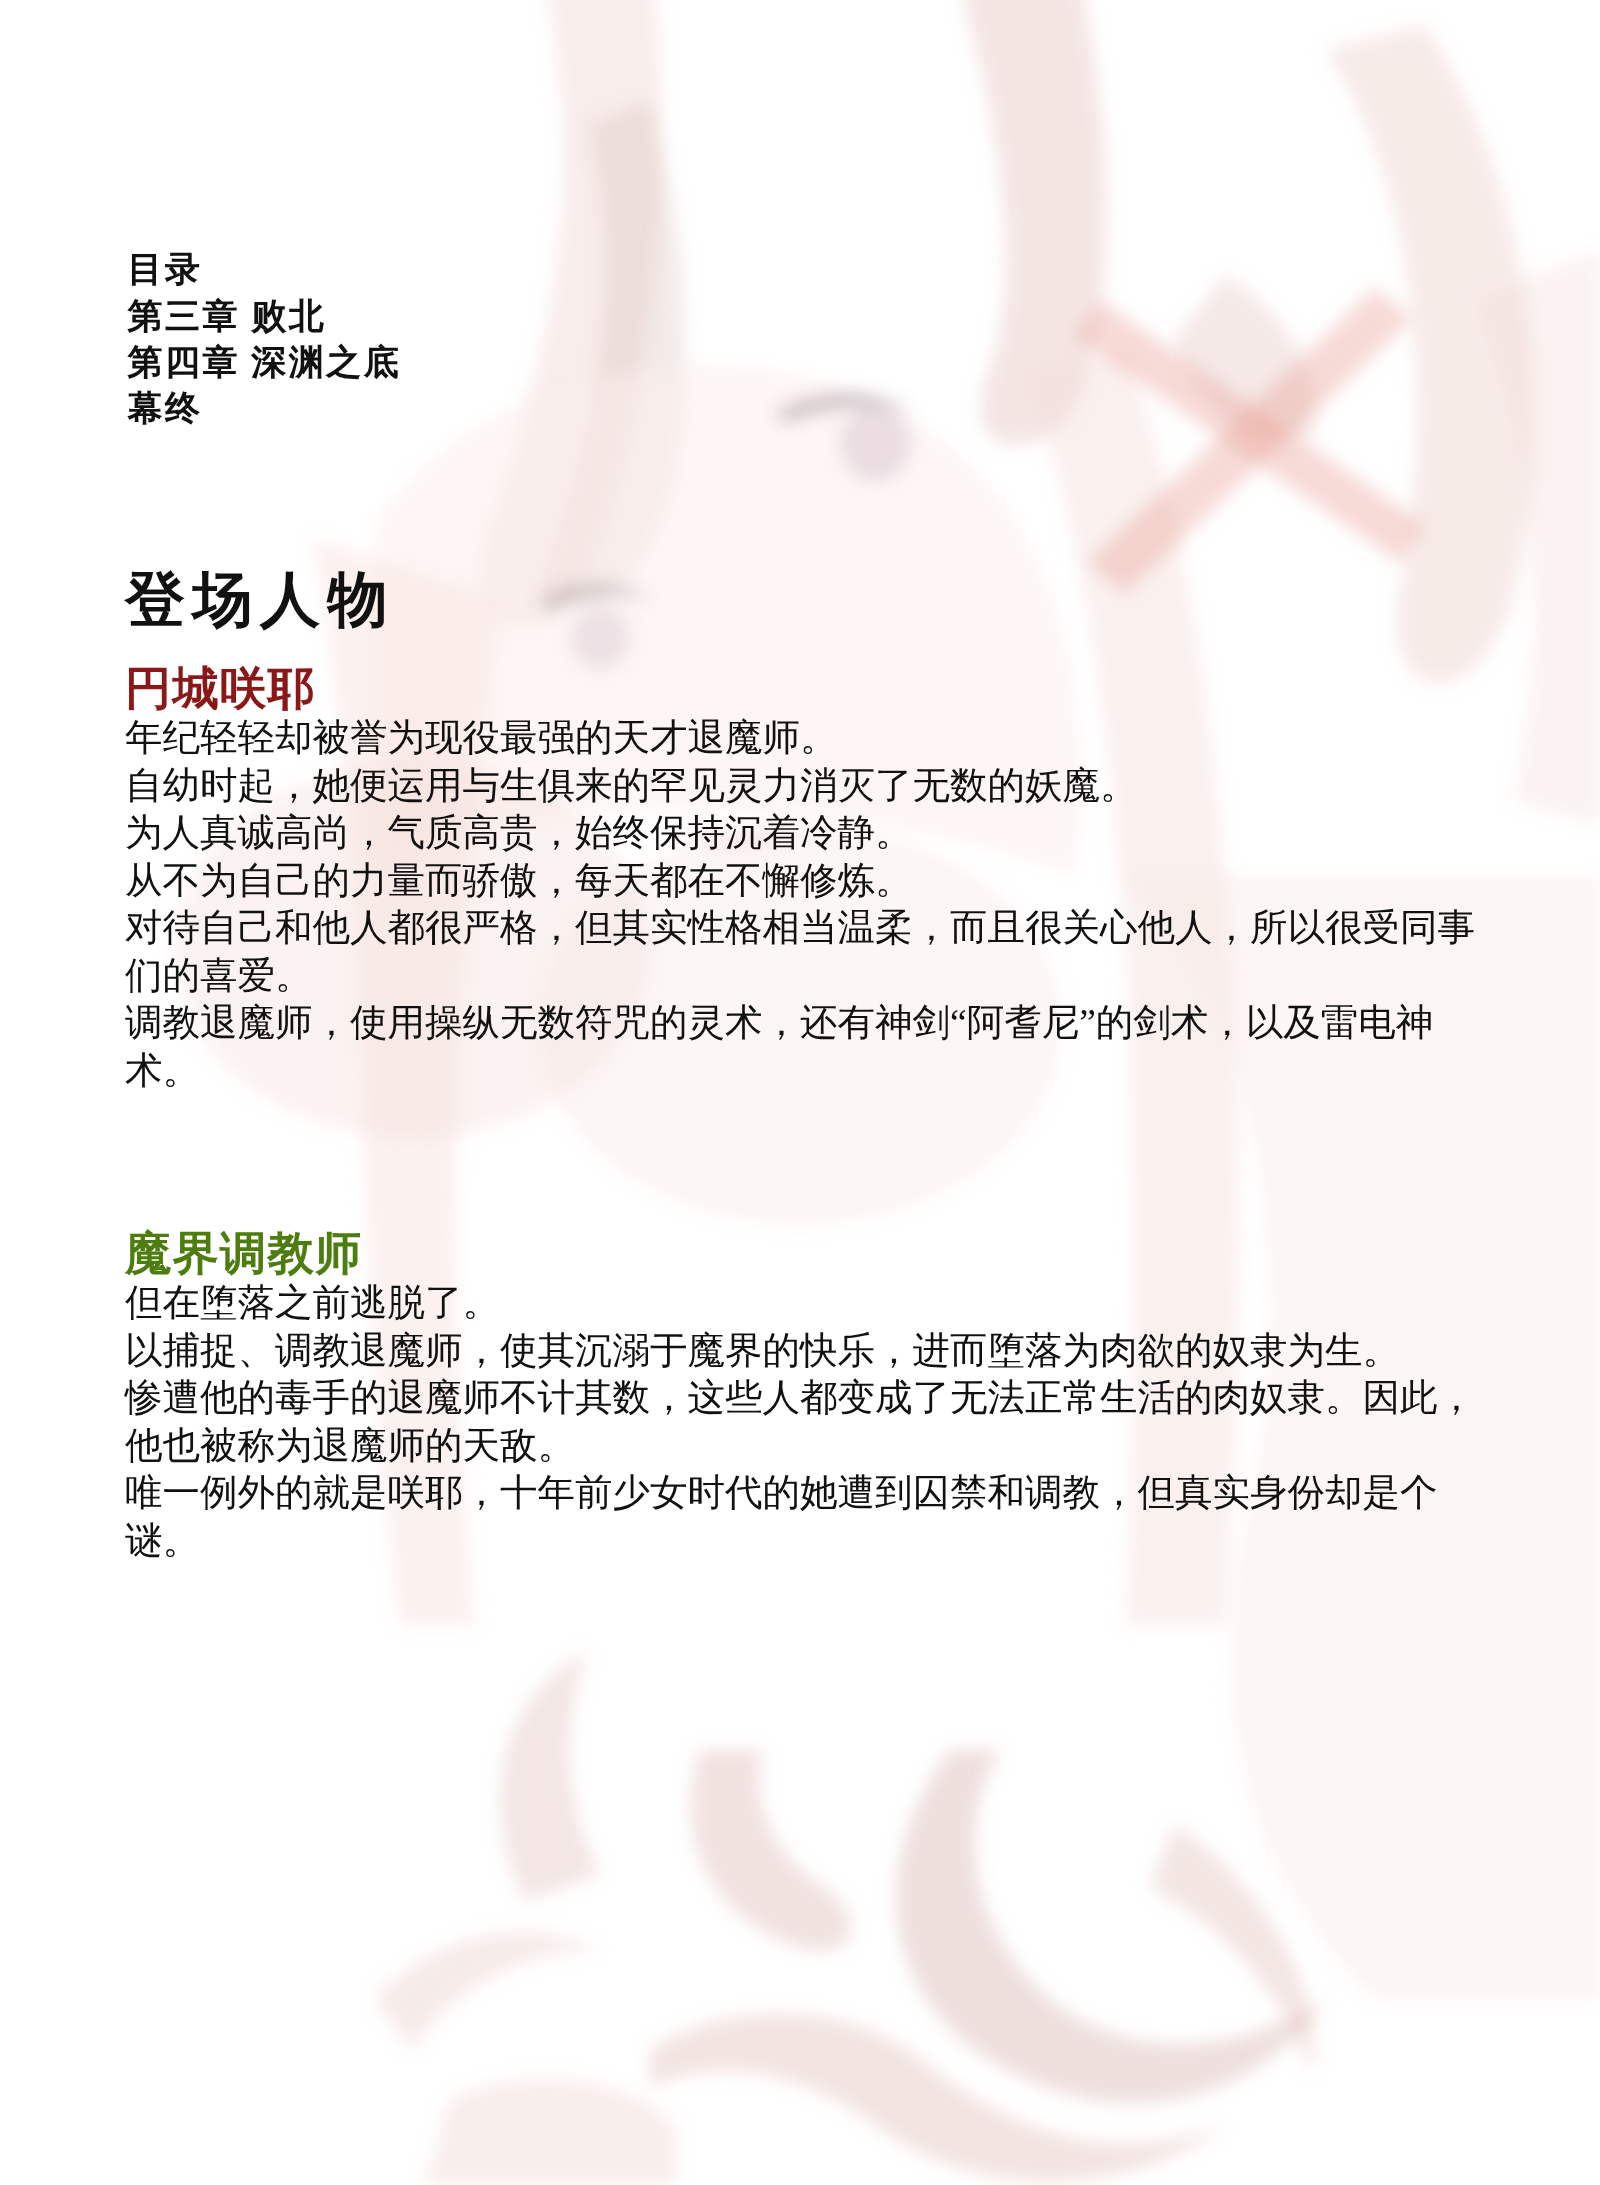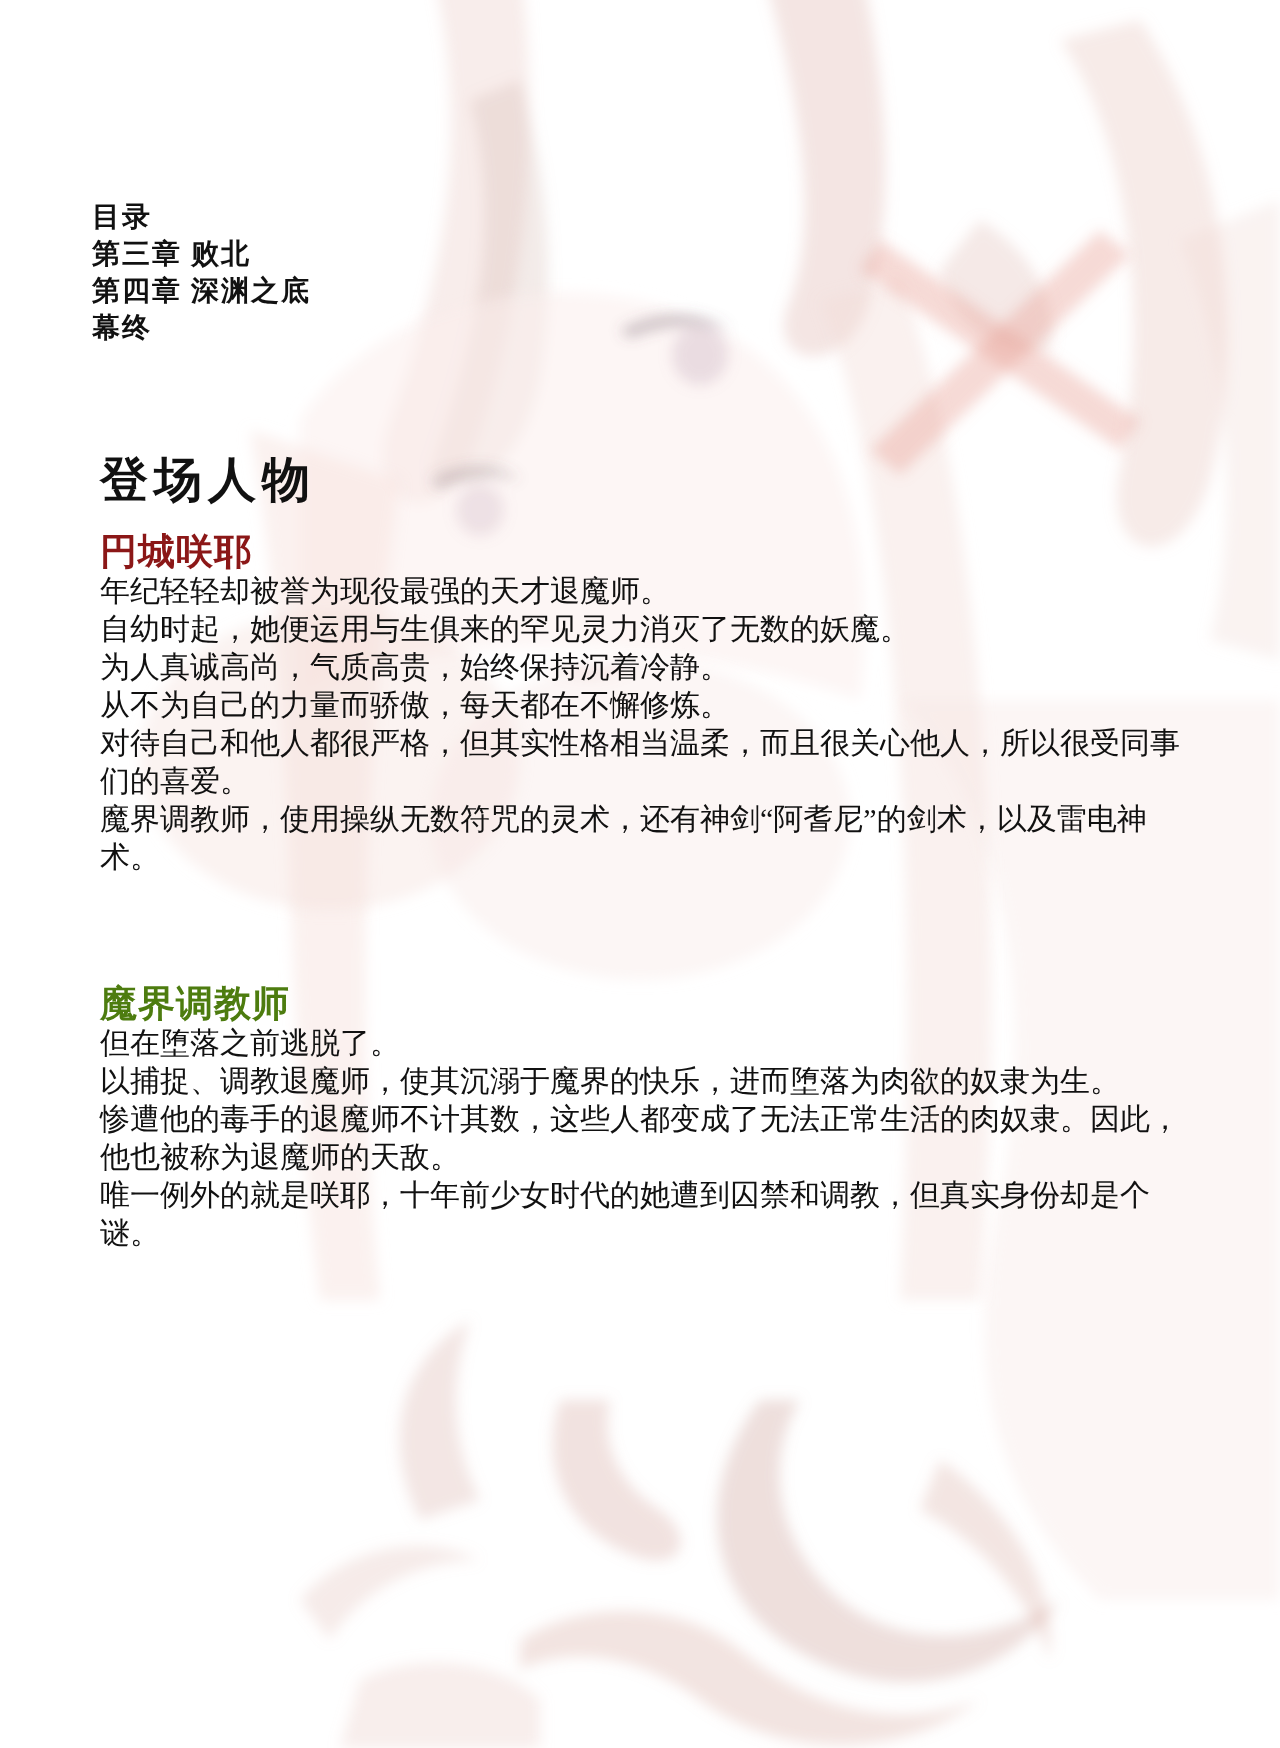--- a/index.html
+++ b/index.html
@@ -22,21 +22,21 @@
     height: 1748px;
     z-index: 0;
     pointer-events: none;
   }
   .content {
     position: relative;
     z-index: 1;
   }
   .toc {
     position: absolute;
-    left: 92px;
+    left: 102px;
     top: 198px;
     font-size: 28px;
     line-height: 37px;
     font-weight: bold;
     letter-spacing: 2px;
   }
   .toc p { margin: 0; }
   .chars-heading {
     position: absolute;
     left: 100px;
@@ -133,21 +133,21 @@
   <h1 class="chars-heading">登场人物</h1>
 
   <div class="char-block1">
     <p class="char-name red">円城咲耶</p>
     <div class="char-desc">
         <p>年纪轻轻却被誉为现役最强的天才退魔师。</p>
         <p>自幼时起，她便运用与生俱来的罕见灵力消灭了无数的妖魔。</p>
         <p>为人真诚高尚，气质高贵，始终保持沉着冷静。</p>
         <p>从不为自己的力量而骄傲，每天都在不懈修炼。</p>
         <p>对待自己和他人都很严格，但其实性格相当温柔，而且很关心他人，所以很受同事们的喜爱。</p>
-        <p>魔界调教师，使用操纵无数符咒的灵术，还有神剑“阿耆尼”的剑术，以及雷电神术。</p>
+        <p>调教退魔师，使用操纵无数符咒的灵术，还有神剑“阿耆尼”的剑术，以及雷电神术。</p>
       </div>
   </div>
 
   <div class="char-block2">
     <p class="char-name green">魔界调教师</p>
     <div class="char-desc">
         <p>但在堕落之前逃脱了。</p>
         <p>以捕捉、调教退魔师，使其沉溺于魔界的快乐，进而堕落为肉欲的奴隶为生。</p>
         <p>惨遭他的毒手的退魔师不计其数，这些人都变成了无法正常生活的肉奴隶。因此，他也被称为退魔师的天敌。</p>
         <p>唯一例外的就是咲耶，十年前少女时代的她遭到囚禁和调教，但真实身份却是个谜。</p>

